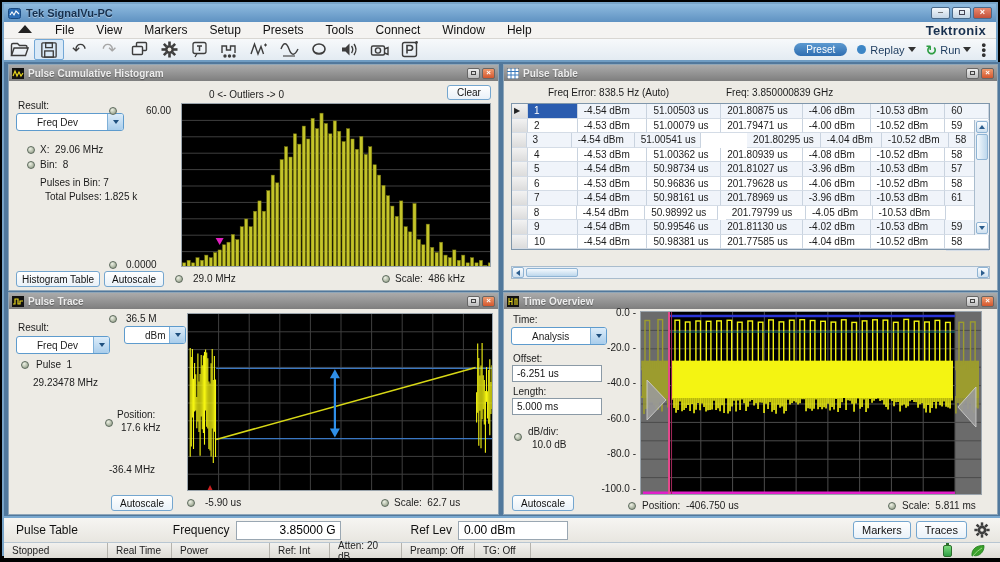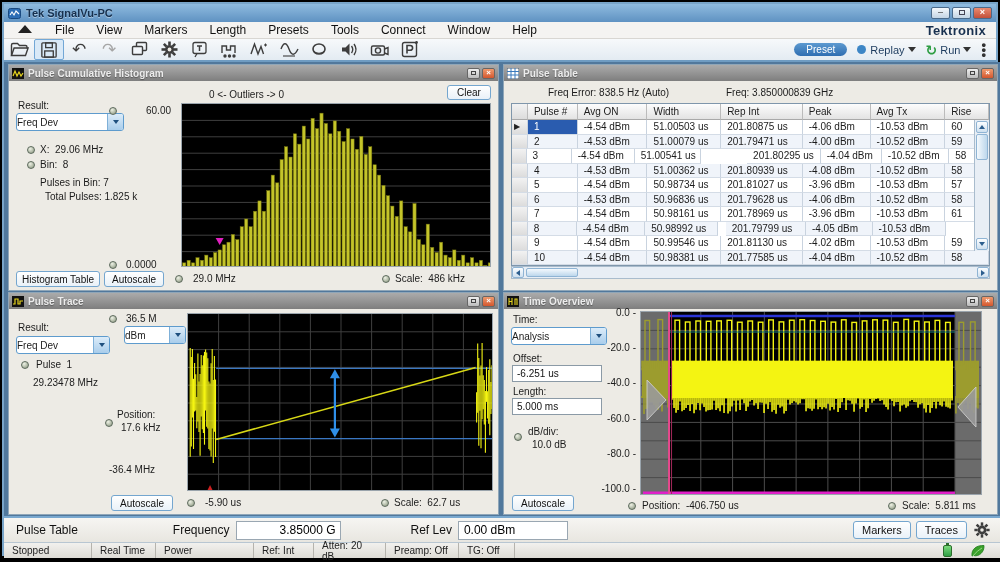--- a/index.html
+++ b/index.html
@@ -51,21 +51,21 @@
   .pbtns { margin-left:auto; display:flex; gap:2px; }
   .pbtn { width:13px; height:11px; border:1px solid #666; border-radius:2px; background:linear-gradient(#eee,#bbb); display:flex; align-items:center; justify-content:center; }
   .pbtn .mini-box { width:5px; height:4px; border:1px solid #444; }
   .pbtn.close { background:linear-gradient(#ef9a6d,#d4572e); color:#fff; font-size:8px; font-weight:bold; line-height:8px; }
   .panel-body { position:relative; width:100%; font-size:10px; color:#1c1c1c; }
 
   .field-label { position:absolute; font-size:10px; color:#1c1c1c; }
   .knob { width:8px; height:8px; border-radius:50%; background:radial-gradient(circle at 35% 30%, #eef2e6, #86927a);
     border:1px solid #5d6a5d; display:inline-block; position:absolute; }
   .dropdown { position:absolute; height:18px; background:#fff; border:1px solid #5e9bcd; border-radius:3px; display:flex; align-items:center; }
-  .dropdown .dd-text { flex:1; font-size:10px; }
+  .dropdown .dd-text { flex:1; padding-left:5px; font-size:10px;margin-left:15px; }
   .dropdown .dd-arrow { width:16px; height:100%; background:linear-gradient(#dcecf9,#a9cdeb); border-left:1px solid #7fb0d8;
     border-radius:0 2px 2px 0; display:flex; align-items:center; justify-content:center; }
   .dd-arrow i { width:0; height:0; border-left:3.5px solid transparent; border-right:3.5px solid transparent; border-top:4.5px solid #1e4f7e; }
   .btn { position:absolute; background:linear-gradient(#ffffff,#e9f1f8); border:1px solid #74a6cf; border-radius:3px;
     font-size:10px; color:#111; display:flex; align-items:center; justify-content:center; }
   .tb-input { position:absolute; height:17px; border:1px solid #8b9aa6; background:#fff; font-size:10px; padding:0 4px;
     font-family:"Liberation Sans",sans-serif; color:#111; }
   .chart-frame { position:absolute; background:#000; border:1px solid #9aa4ac; }
   .axis-row { position:absolute; font-size:10px; color:#1c1c1c; }
 
@@ -119,21 +119,21 @@
       <div class="winbtn close">×</div>
     </div>
   </div>
 
   <div id="menubar">
     <span id="eject"></span>
     <span id="menu-items" style="display:flex;">
           <span class="menu-item">File</span>
           <span class="menu-item">View</span>
           <span class="menu-item">Markers</span>
-          <span class="menu-item">Length</span>
+          <span class="menu-item">Setup</span>
           <span class="menu-item">Presets</span>
           <span class="menu-item">Tools</span>
           <span class="menu-item">Connect</span>
           <span class="menu-item">Window</span>
           <span class="menu-item">Help</span>
         </span>
     <span id="brand">Tektronix</span>
   </div>
 
   <div id="toolbar">
@@ -386,30 +386,20 @@
           <div class="pbtn">
                 <span class="mini-box"></span>
               </div>
           <div class="pbtn close">×</div>
         </div>
       </div>
       <div class="panel-body" style="height:182px;padding-left:33px;">
         <div class="field-label" style="left:44px;top:6px;">Freq Error: 838.5 Hz (Auto)</div>
         <div class="field-label" style="left:222px;top:6px;">Freq: 3.850000839 GHz</div>
         <div id="ptable">
-              <div class="trow head">
-                <div class="tcell sel-cell" style="width: 16px;"></div>
-                <div class="tcell" style="width: 50px;">Pulse #</div>
-                <div class="tcell" style="width: 70px;">Avg ON</div>
-                <div class="tcell" style="width: 74px;">Width</div>
-                <div class="tcell" style="width: 82px;">Rep Int</div>
-                <div class="tcell" style="width: 68px;">Peak</div>
-                <div class="tcell" style="width: 75px;">Avg Tx</div>
-                <div class="tcell" style="width: 44px;">Rise</div>
-              </div>
               <div class="trow">
                 <div class="tcell sel-cell" style="width: 16px;">▶</div>
                 <div class="tcell selected-cell" style="width: 50px;">1</div>
                 <div class="tcell" style="width: 70px;">-4.54 dBm</div>
                 <div class="tcell" style="width: 74px;">51.00503 us</div>
                 <div class="tcell" style="width: 82px;">201.80875 us</div>
                 <div class="tcell" style="width: 68px;">-4.06 dBm</div>
                 <div class="tcell" style="width: 75px;">-10.53 dBm</div>
                 <div class="tcell" style="width: 44px;">60</div>
               </div>
@@ -1104,21 +1094,21 @@
             <line x1="7.318019484660535" y1="7.318019484660536" x2="4.8431457505076185" y2="4.84314575050762" stroke="#3d3d3d" stroke-width="2.6"></line>
             <line x1="10.5" y1="6" x2="10.499999999999998" y2="2.5" stroke="#3d3d3d" stroke-width="2.6"></line>
             <line x1="13.681980515339463" y1="7.318019484660535" x2="16.15685424949238" y2="4.8431457505076185" stroke="#3d3d3d" stroke-width="2.6"></line>
             <circle cx="10.5" cy="10.5" r="4.6" fill="#3d3d3d"></circle>
             <circle cx="10.5" cy="10.5" r="1.9" fill="#edebe5"></circle>
           </svg>
     </span>
   </div>
 
   <div id="statusbar">
-    <span class="seg" style="width:88px;">Stopped</span>
+    <span class="seg" style="width:104px;">Stopped</span>
     <span class="seg" style="width:64px;">Real Time</span>
     <span class="seg" style="width:98px;">Power</span>
     <span class="seg" style="width:60px;">Ref: Int</span>
     <span class="seg" style="width:72px;">Atten: 20 dB</span>
     <span class="seg" style="width:73px;">Preamp: Off</span>
     <span class="seg" style="width:56px;">TG: Off</span>
     <span style="margin-left:auto;display:flex;align-items:center;gap:18px;margin-right:14px;">
       <span id="battery"></span>
       <svg width="16" height="14" viewBox="0 0 16 14">
         <path d="M2,12 C1,5 7,1 14,1.5 C14.5,8 9,13 3.5,11.5 Z" fill="#3aa02a" stroke="#217a1e" stroke-width="0.8"></path>

